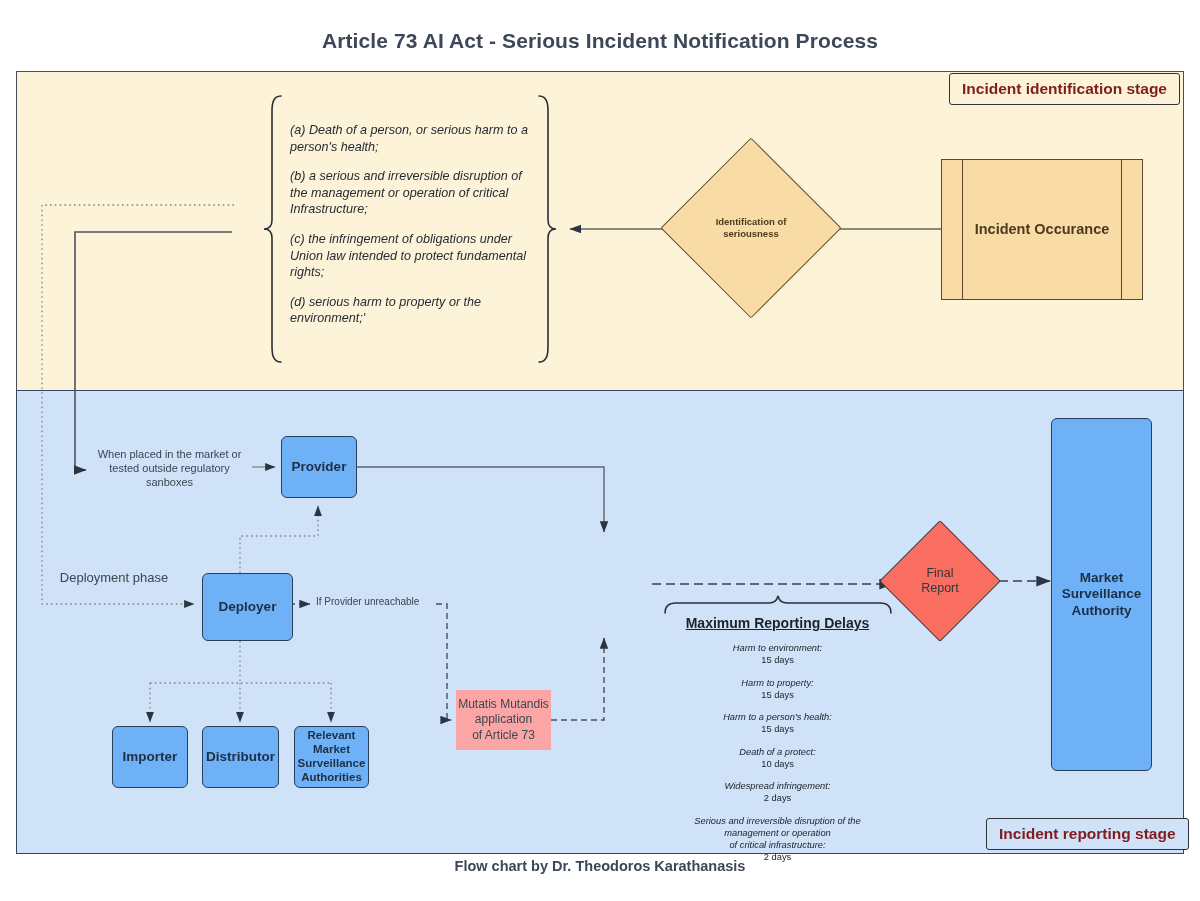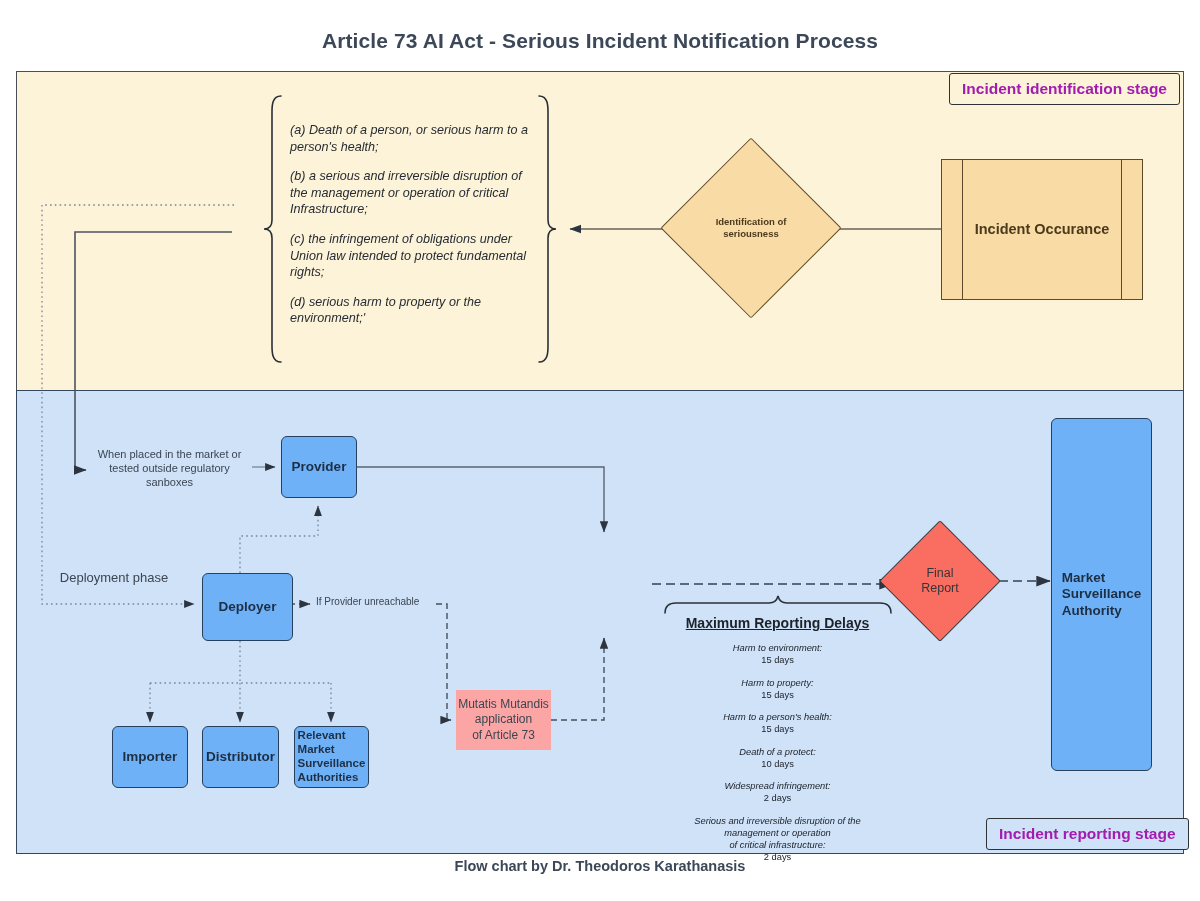--- a/index.html
+++ b/index.html
@@ -50,42 +50,42 @@
     left: 16px; top: 390px; width: 1168px; height: 464px;
     background: #cfe2f8;
     border-color: #33485e;
   }
   .stage-label {
     box-sizing: border-box;
     border: 1.8px solid #2f3237;
     border-radius: 3px;
     font-size: 15.5px;
     font-weight: bold;
-    color: #a21caf;
+    color: #7f1d1d;
     display: flex;
     align-items: center;
     justify-content: center;
     padding: 0 12px;
   }
   #stage-label-identification {
     left: 949px; top: 73px; height: 32px;
     background: #fcf3d9;
   }
   #stage-label-reporting {
     left: 986px; top: 818px; height: 32px;
     background: #cfe2f8;
   }
 
   
   .node {
     box-sizing: border-box;
     display: flex;
     align-items: center;
     justify-content: center;
-    text-align: left;
+    text-align: center;
     font-weight: bold;
     line-height: 1.2;
   }
   .blue-box {
     background: #6fb1f7;
     border: 1.6px solid #27405e;
     border-radius: 6px;
     color: #1d2f45;
     font-size: 13.5px;
   }

